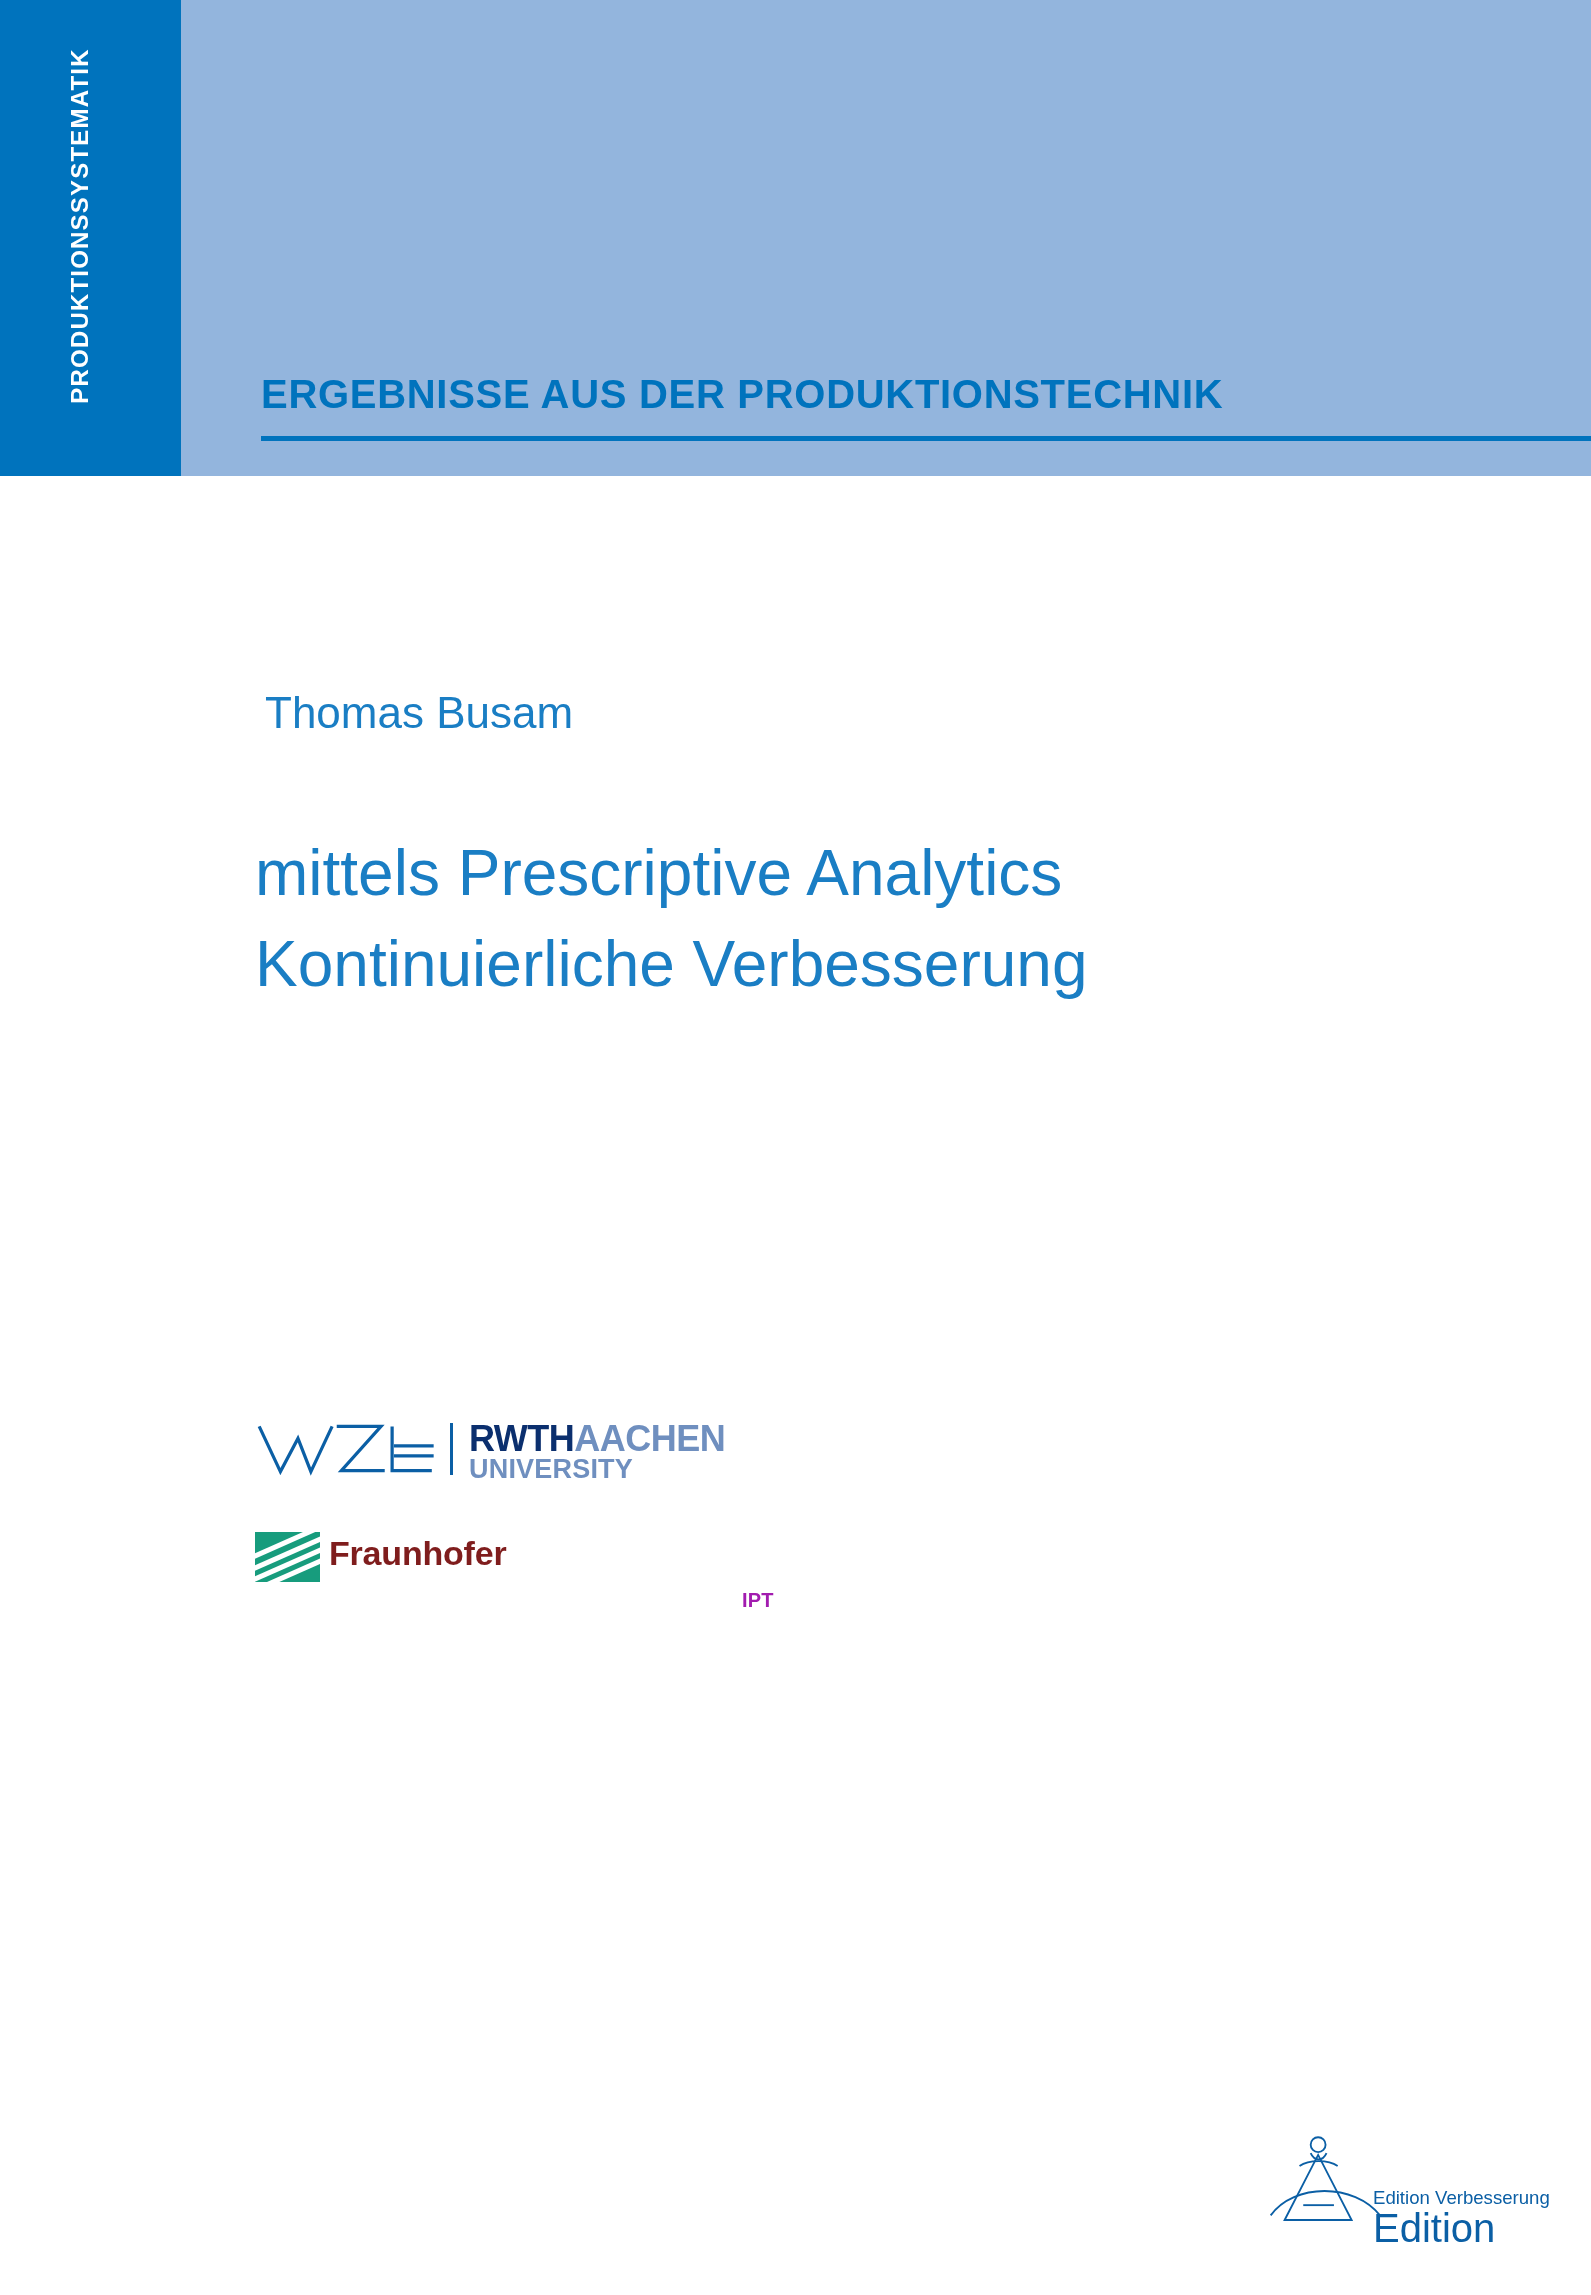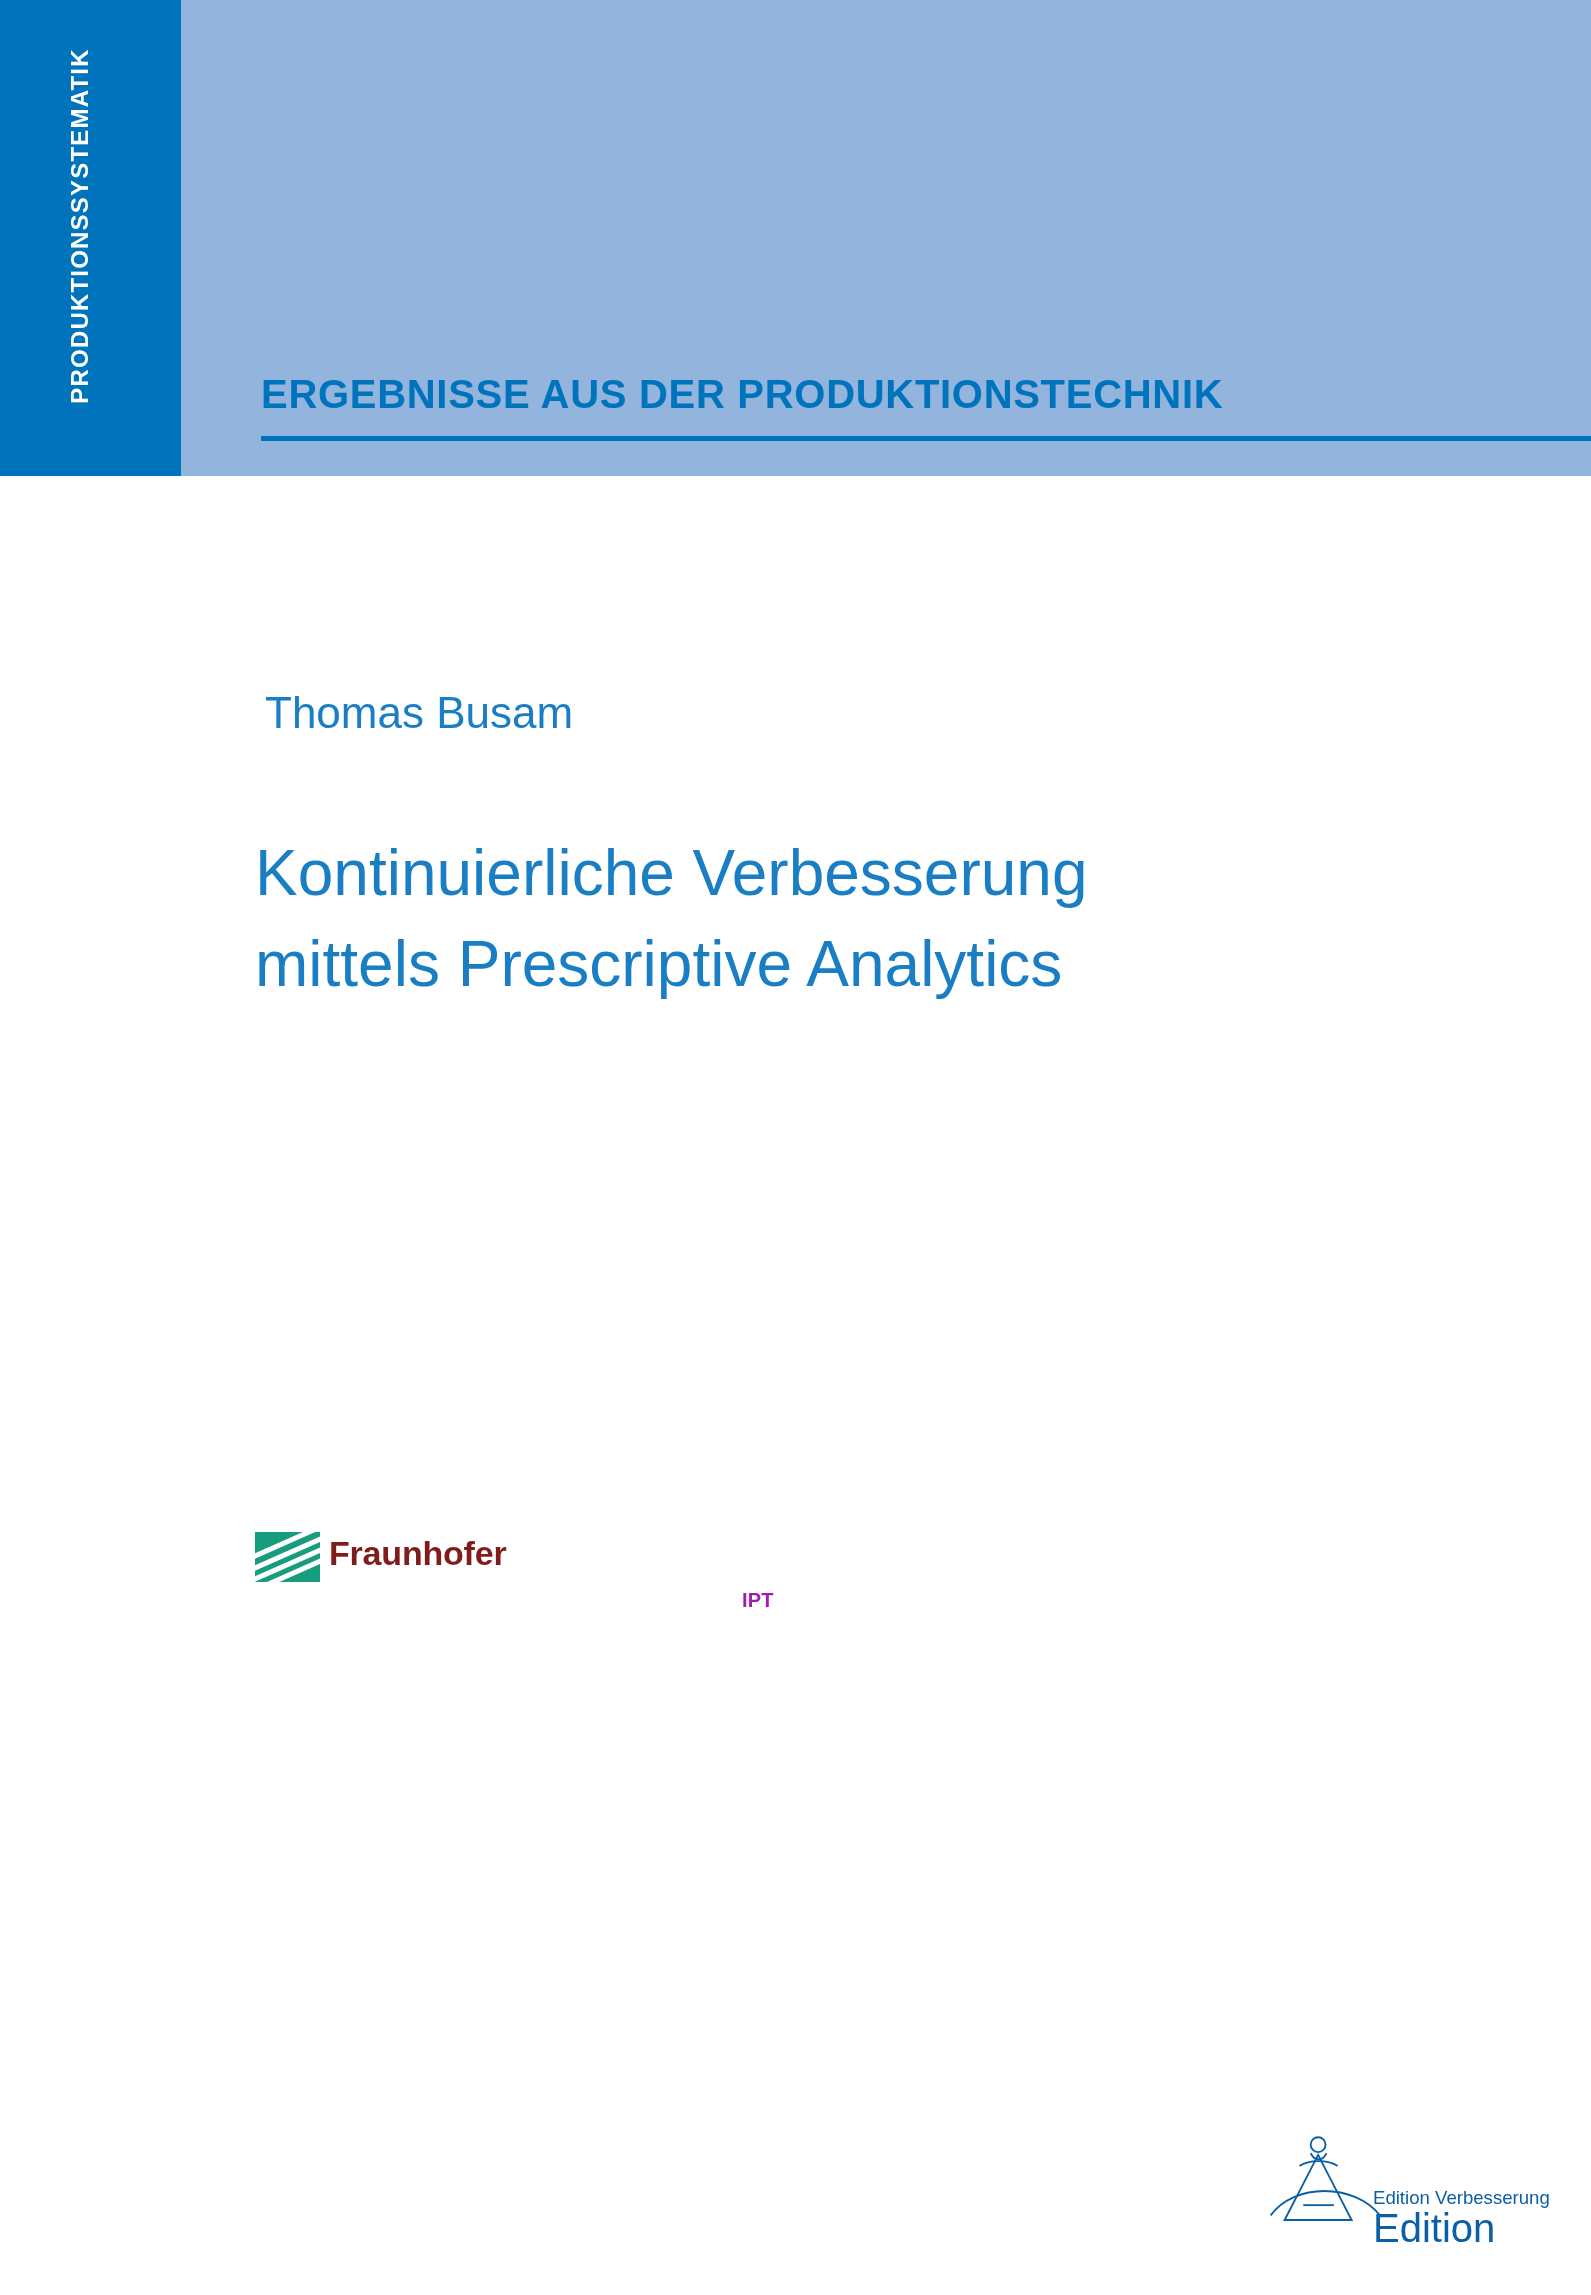--- a/index.html
+++ b/index.html
@@ -221,24 +221,44 @@
     <div class="banner-spine">
       <div class="spine-text">PRODUKTIONSSYSTEMATIK</div>
     </div>
     <div class="series-title">ERGEBNISSE AUS DER PRODUKTIONSTECHNIK</div>
     <div class="series-rule"></div>
   </div>
 
   <div class="author">Thomas Busam</div>
 
   <div class="doc-title">
+    <span class="line">mittels Prescriptive Analytics</span>
     <span class="line">Kontinuierliche Verbesserung</span>
-    <span class="line">mittels Prescriptive Analytics</span>
-  </div>
-
+  </div>
+
+  <div class="logo-row">
+    <div class="wzl-logo">
+      <svg viewBox="0 0 390 130" width="181" height="60" aria-hidden="true">
+        <g fill="none" stroke="#0b5fa5" stroke-width="7">
+          <path d="M8 16 L54 114 L92 42 L120 114 L166 16"></path>
+          <path d="M176 16 L272 16 L186 112 L280 112"></path>
+          <path d="M296 16 L296 112 L382 112"></path>
+          <path d="M300 58 L386 58"></path>
+          <path d="M300 80 L386 80"></path>
+        </g>
+      </svg>
+    </div>
+    <div class="logo-divider"></div>
+    <div class="rwth-logo">
+      <div class="rwth-top">
+        <span class="rwth-bold">RWTH</span><span class="rwth-light">AACHEN</span>
+      </div>
+      <div class="rwth-bottom">UNIVERSITY</div>
+    </div>
+  </div>
 
   <div class="fraunhofer-logo">
     <div class="fh-mark">
       <i style="top:6.5px"></i>
       <i style="top:17.7px"></i>
       <i style="top:29px"></i>
       <i style="top:40px"></i>
     </div>
     <div class="fh-name">Fraunhofer</div>
     <div class="fh-sub">IPT</div>

